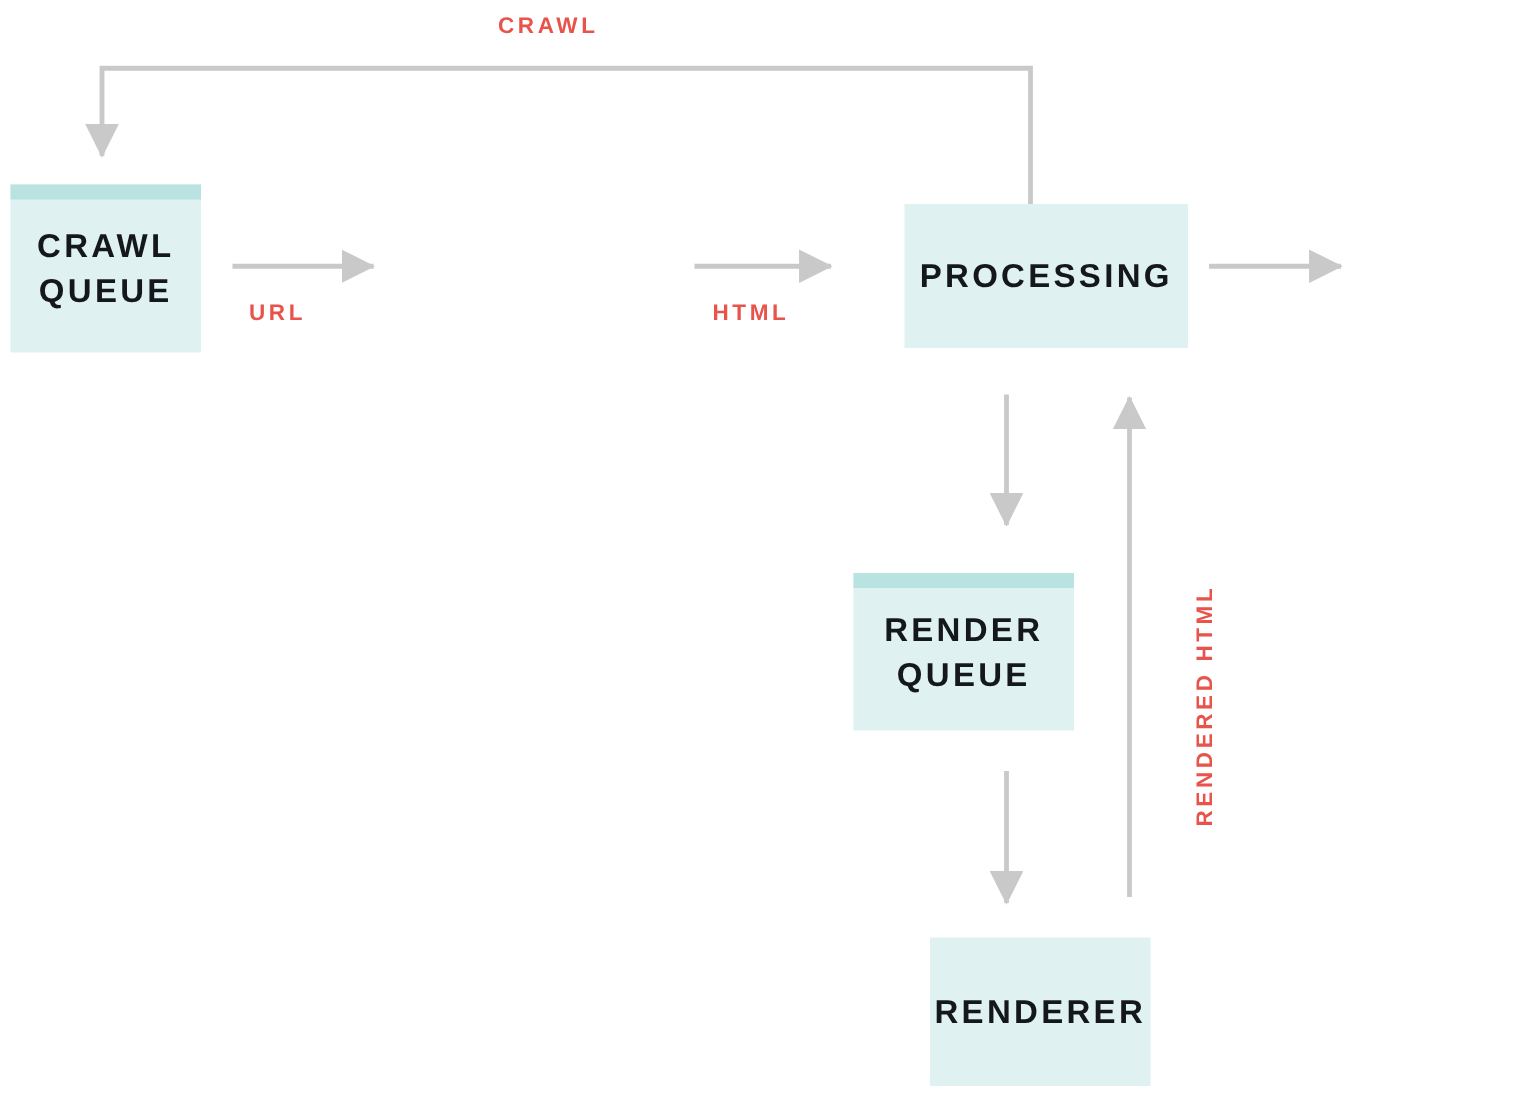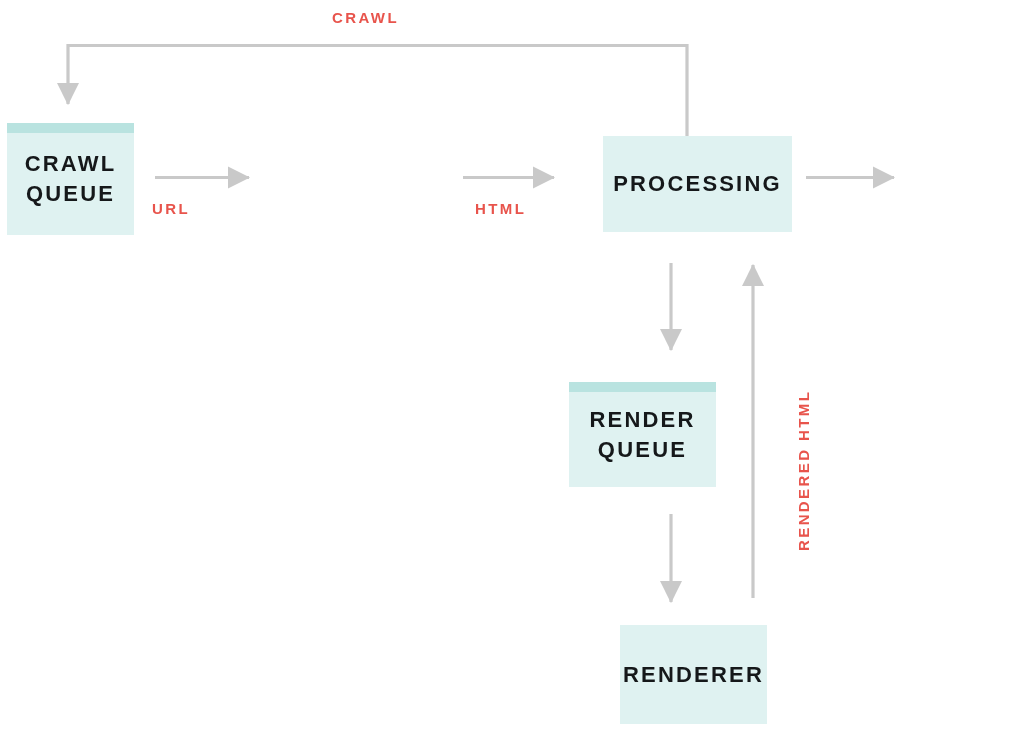--- a/index.html
+++ b/index.html
@@ -72,21 +72,21 @@
   
   #node-crawl-queue   { left: 7px;   top: 123px; width: 127px; height: 112px; }
   #node-crawler       { left: 278px; top: 136px; width: 147px; height: 96px;  }
   #node-processing    { left: 603px; top: 136px; width: 189px; height: 96px;  }
   #node-index         { left: 918px; top: 136px; width: 98px;  height: 96px;  }
   #node-render-queue  { left: 547px; top: 382px; width: 147px; height: 105px; margin-left: 22px; }
   #node-renderer      { left: 620px; top: 625px; width: 147px; height: 99px;  }
 
   
   #label-urls          { left: 332px; top: 9px;  }
-  #label-url           { left: 152px; top: 200px; text-align: center; }
+  #label-url           { left: 166px; top: 200px; text-align: center; }
   #label-html          { left: 475px; top: 200px; }
   #label-rendered-html { left: 795px; top: 551px; }
 </style>
 </head>
 <body>
 
 <div id="diagram">
 
   <svg class="flow-lines" viewBox="0 0 1024 735" aria-hidden="true">
     <defs>

